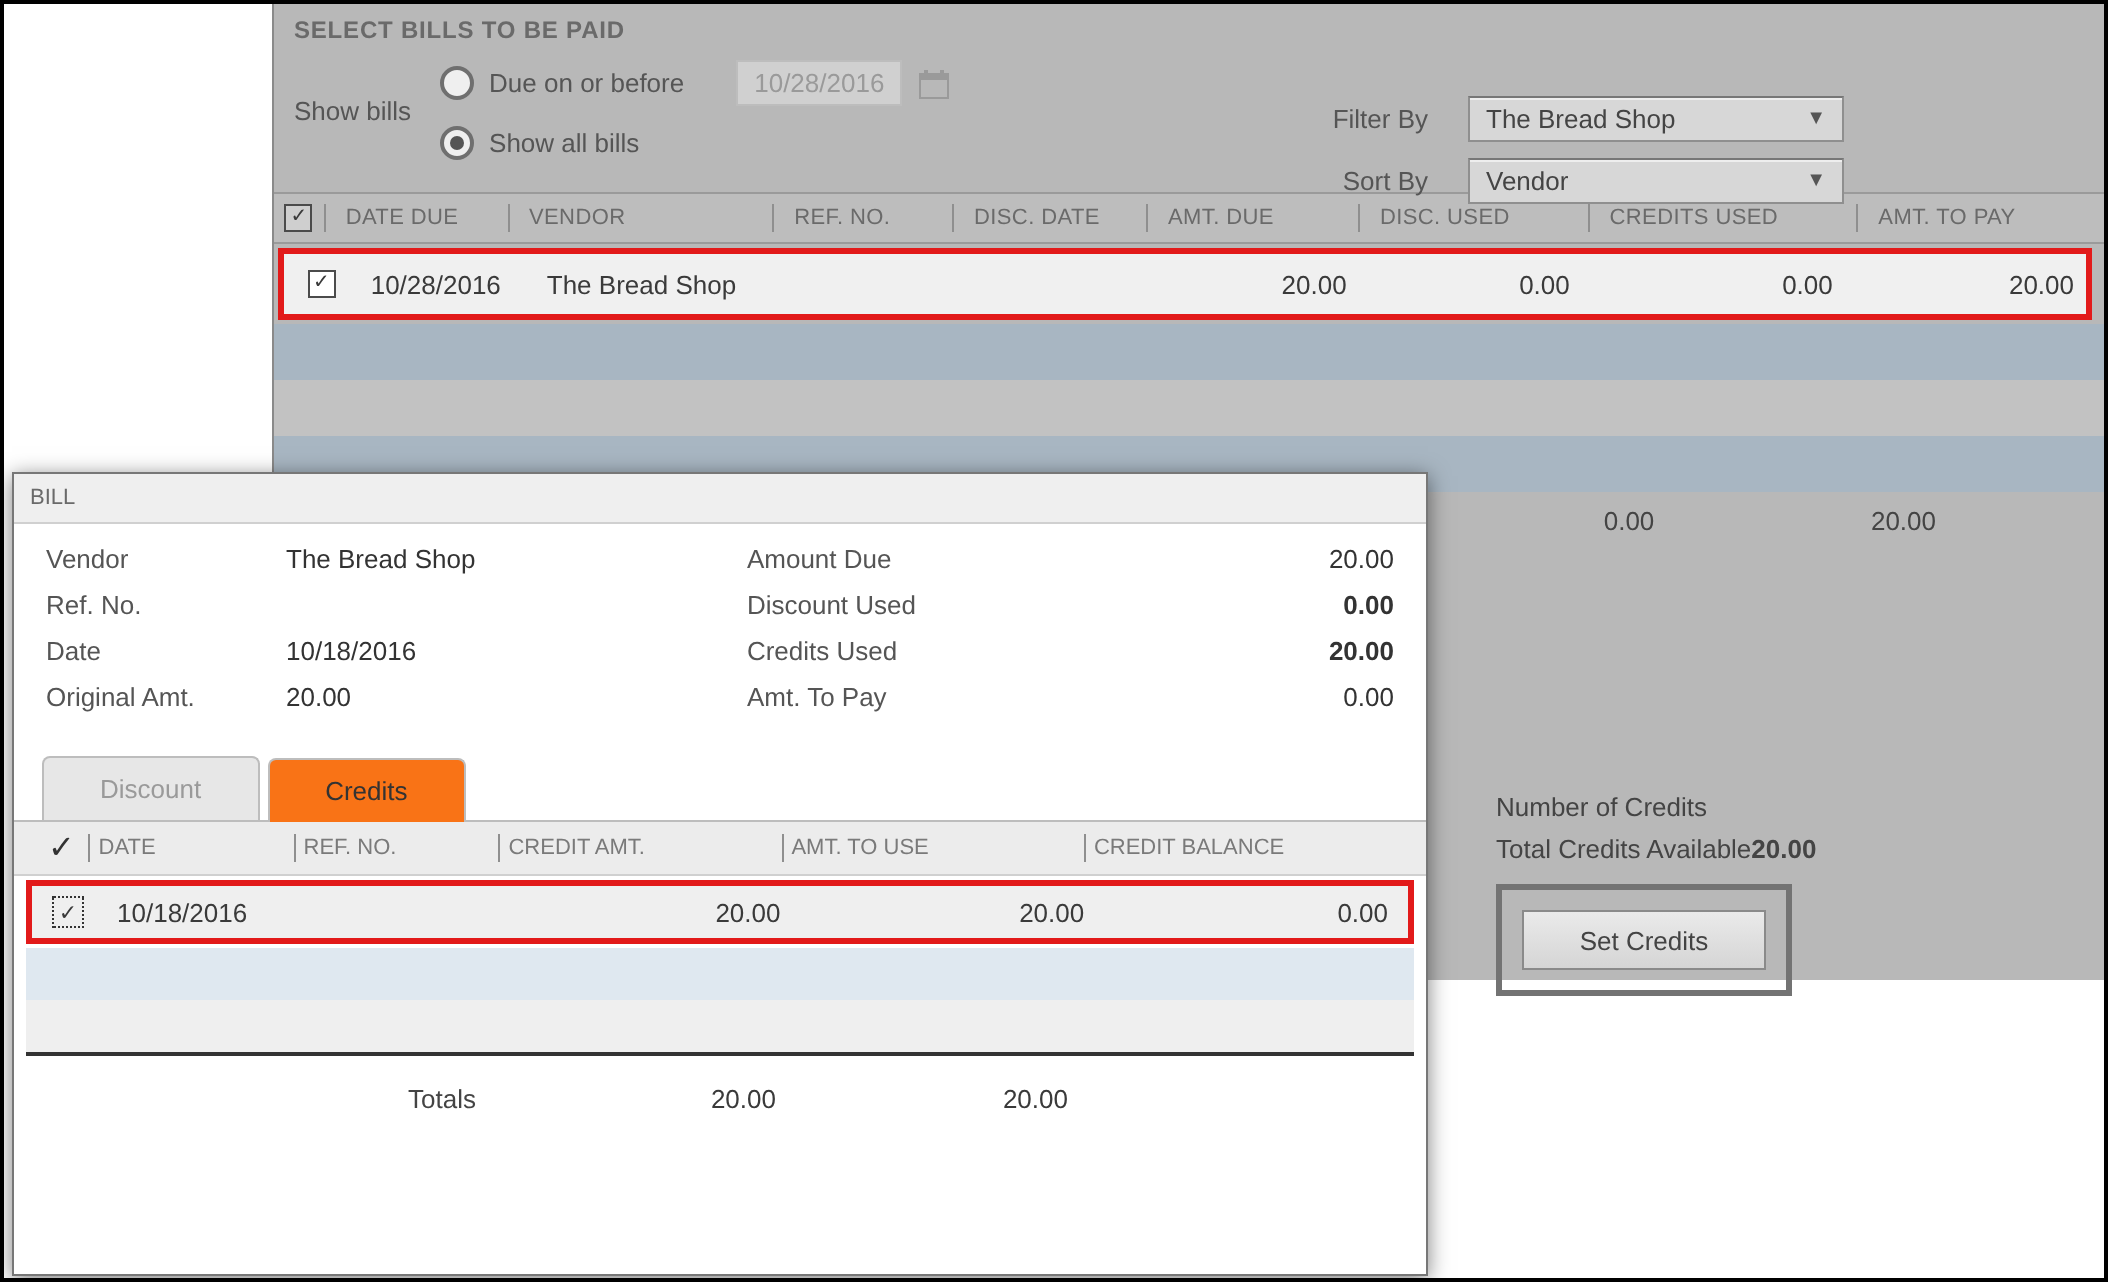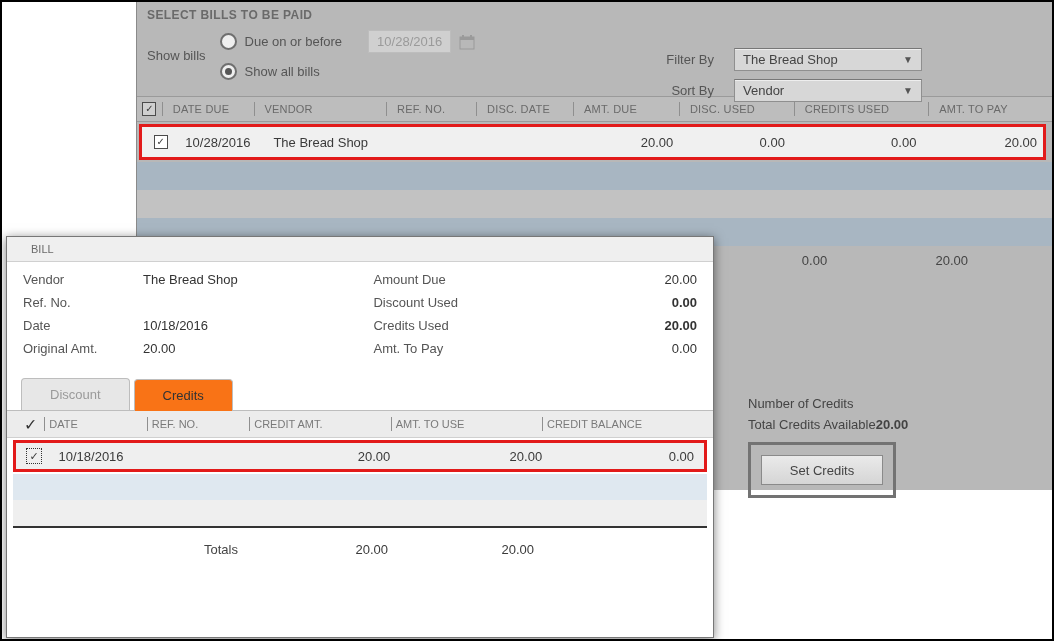--- a/index.html
+++ b/index.html
@@ -42,21 +42,21 @@
 .alt-rows .arow{height:28px}
 .alt-rows .arow:nth-child(odd){background:#a8b6c2}
 .alt-rows .arow:nth-child(even){background:#c2c2c2}
 .bt-total{display:flex;align-items:center;height:26px;color:#444;margin-top:1px}
 .bt-total .cell{padding:0 6px}
 .credits-box{position:absolute;right:14px;top:394px;color:#444}
 .credits-box .line{display:flex;justify-content:flex-start;width:290px;margin-bottom:6px}
 .set-btn-wrap{border:3px solid #737373;display:inline-block;margin-top:4px;padding:10px}
 .set-btn{display:inline-flex;align-items:center;justify-content:center;width:120px;height:28px;background:linear-gradient(#eaeaea,#d5d5d5);border:1px solid #8a8a8a;color:#444}
 .bill-popup{position:absolute;left:4px;top:234px;width:706px;height:400px;background:#fff;box-shadow:0 2px 10px rgba(0,0,0,.5);border:1px solid #777}
-.bill-popup .ph{font-size:11px;color:#6a6a6a;padding:6px 24px;border-bottom:1px solid #d0d0d0;background:#efefef}
+.bill-popup .ph{font-size:11px;color:#6a6a6a;padding:6px 8px;border-bottom:1px solid #d0d0d0;background:#efefef}
 .bill-body{display:flex;padding:10px 16px 6px}
 .bill-left{width:52%}
 .bill-right{width:48%}
 .bill-row{display:flex;margin-bottom:8px}
 .bill-row .lab{width:120px;color:#555}
 .bill-row .val{color:#333}
 .bill-right .bill-row .val{margin-left:auto;text-align:right}
 .bold{font-weight:bold}
 .tabs{display:flex;align-items:flex-start;margin:8px 0 0;border-bottom:1px solid #bdbdbd;padding-left:14px}
 .tab{padding:8px 28px;border:1px solid #bdbdbd;border-bottom:none;margin-right:4px;color:#9a9a9a;background:#e7e7e7;border-radius:4px 4px 0 0}

